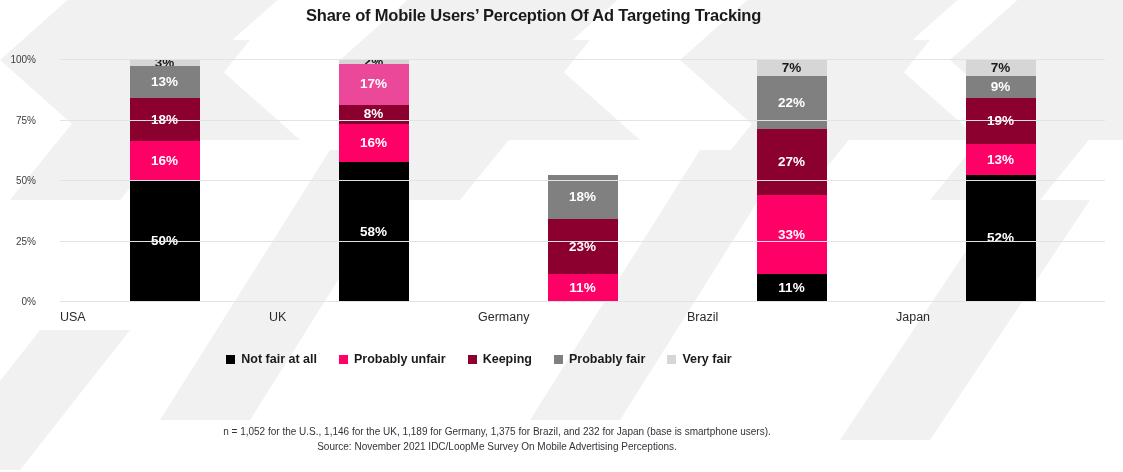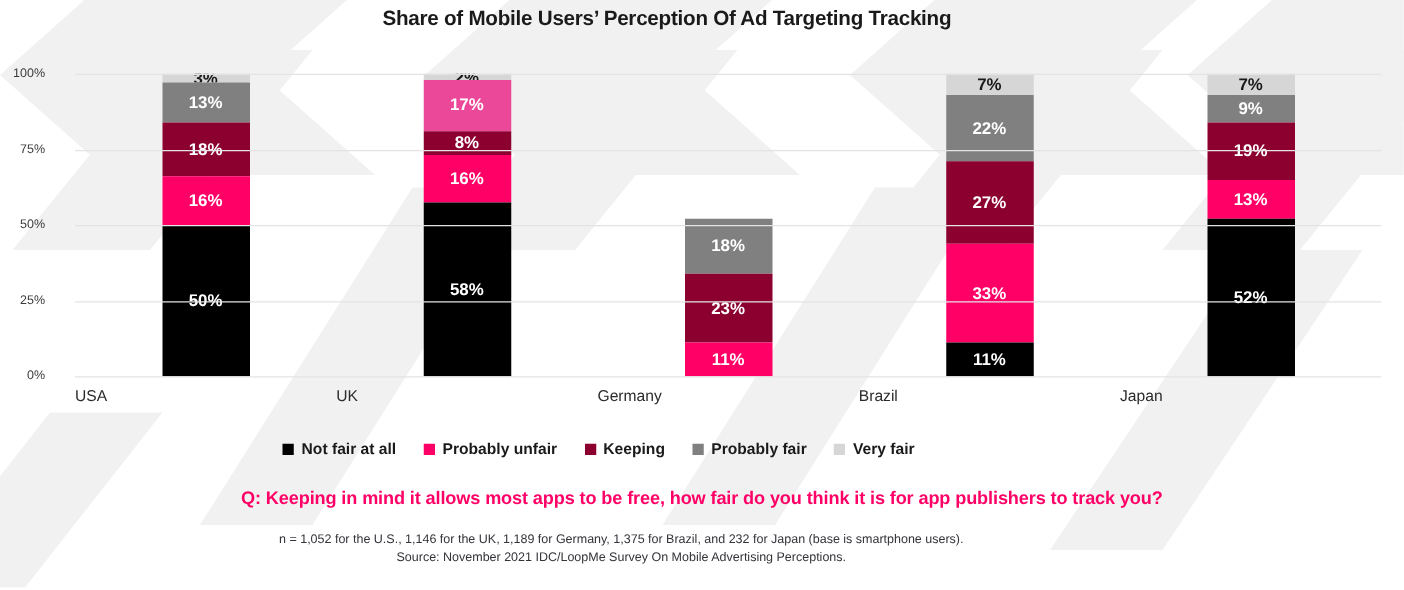--- a/index.html
+++ b/index.html
@@ -279,20 +279,19 @@
       <div class="legend-item">
         <span class="legend-swatch" style="background: rgb(128, 128, 128);"></span>
         <span>Probably fair</span>
       </div>
       <div class="legend-item">
         <span class="legend-swatch" style="background: rgb(214, 214, 214);"></span>
         <span>Very fair</span>
       </div>
     </div>
 
-  <div id="question">Q: Keeping in mind it allows most apps to be free, how fair do you think it is for app publishers to track you?</div>
 
   <div id="footnotes">
     <div>n = 1,052 for the U.S., 1,146 for the UK, 1,189 for Germany, 1,375 for Brazil, and 232 for Japan (base is smartphone users).</div>
     <div>Source: November 2021 IDC/LoopMe Survey On Mobile Advertising Perceptions.</div>
   </div>
 
 </div>
 
 </body></html>

